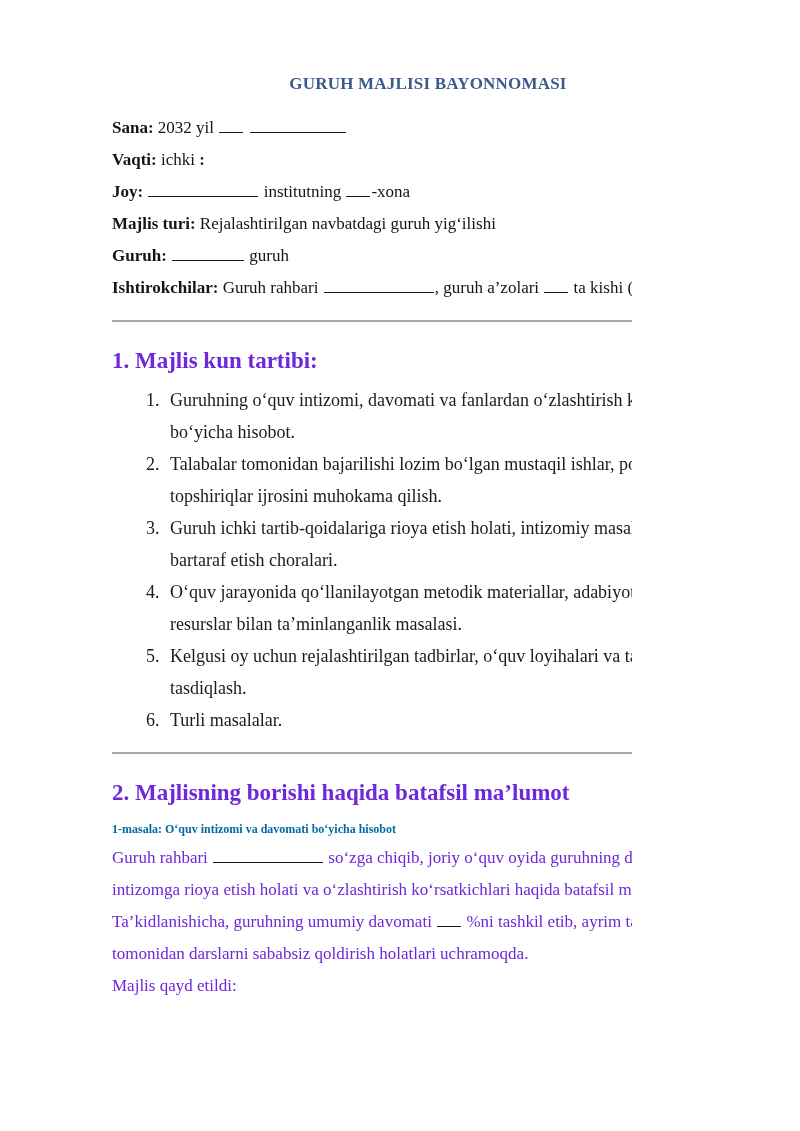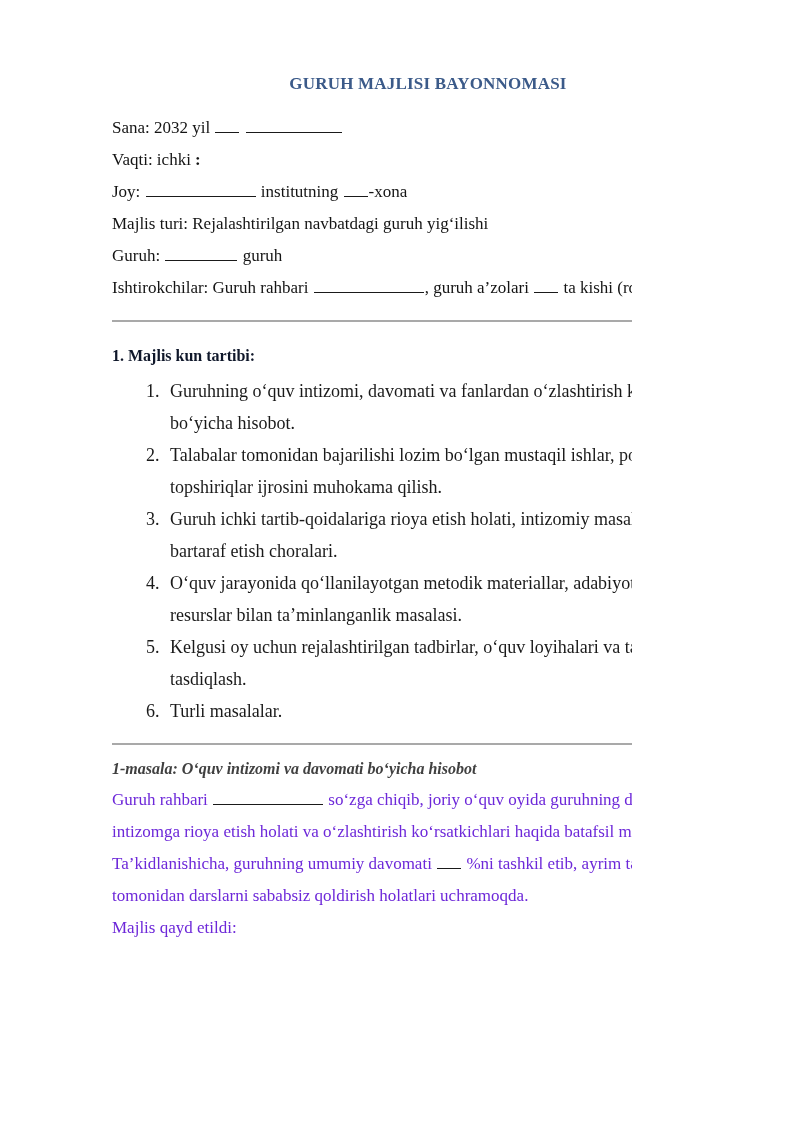--- a/index.html
+++ b/index.html
@@ -37,21 +37,21 @@
   .meta-line {
     font-size: 17px;
     line-height: 32px;
     margin: 0;
     color: #141414;
   }
   .meta-line:first-of-type {
     margin-top: 18px;
   }
   .meta-line .lbl {
-    font-weight: normal;
+    font-weight: bold;
   }
   .meta-line .bold-colon {
     font-weight: bold;
   }
   .blank {
     text-decoration: none;
     border-bottom: 1.3px solid #1a1a1a;
     display: inline-block;
     vertical-align: baseline;
     height: 1em;
@@ -63,43 +63,42 @@
   .b-xl { width: 110px; }
 
   hr.rule {
     border: none;
     border-top: 2px solid #a9a9a9;
     margin: 16px 0 0 0;
     width: 630px;
     height: 0;
   }
   .sec-heading {
-    font-size: 16px;
+    font-size: 23px;
     font-weight: bold;
     margin: 24px 0 0 0;
-    color: #0f172a;
+    color: #6d28d9;
     line-height: 1.3;
   }
   ol.agenda {
     margin: 8px 0 0 0;
     padding-left: 52px;
     font-size: 18px;
     line-height: 32px;
   }
   ol.agenda li {
     margin: 0 0 0 0;
     padding-left: 6px;
   }
   .blue-heading {
-    font-size: 16px;
+    font-size: 12px;
     font-weight: bold;
-    color: #404040;
+    color: #0369a1;
     margin: 14px 0 0 0;
     line-height: 1.3;
-    font-style: italic;
   }
   .body-para {
     font-size: 17px;
     line-height: 32px;
     margin: 4px 0 0 0;
     color: #6d28d9;
   }
   .body-para.tight {
     margin-top: 0;
   }
@@ -159,20 +158,21 @@
       <li>Guruhning o‘quv intizomi, davomati va fanlardan o‘zlashtirish ko‘rsatkichlari bo‘yicha hisobot.</li>
       <li>Talabalar tomonidan bajarilishi lozim bo‘lgan mustaqil ishlar, portfoliolar va topshiriqlar ijrosini muhokama qilish.</li>
       <li>Guruh ichki tartib-qoidalariga rioya etish holati, intizomiy masalalar va ularni bartaraf etish choralari.</li>
       <li>O‘quv jarayonida qo‘llanilayotgan metodik materiallar, adabiyotlar va elektron resurslar bilan ta’minlanganlik masalasi.</li>
       <li>Kelgusi oy uchun rejalashtirilgan tadbirlar, o‘quv loyihalari va tashabbuslarni tasdiqlash.</li>
       <li>Turli masalalar.</li>
     </ol>
 
     <hr class="rule">
 
+    <p class="sec-heading">2. Majlisning borishi haqida batafsil ma’lumot</p>
 
     <p class="blue-heading">1-masala: O‘quv intizomi va davomati bo‘yicha hisobot</p>
 
     <p class="body-para">
       <span>Guruh rahbari</span>
       <span class="blank b-xl"></span>
       <span>so‘zga chiqib, joriy o‘quv oyida guruhning davomati, intizomga rioya etish holati va o‘zlashtirish ko‘rsatkichlari haqida batafsil ma’lumot berdi. Ta’kidlanishicha, guruhning umumiy davomati</span>
       <span class="blank b-xs"></span>
       <span>%ni tashkil etib, ayrim talabalar tomonidan darslarni sababsiz qoldirish holatlari uchramoqda.</span>
     </p>

